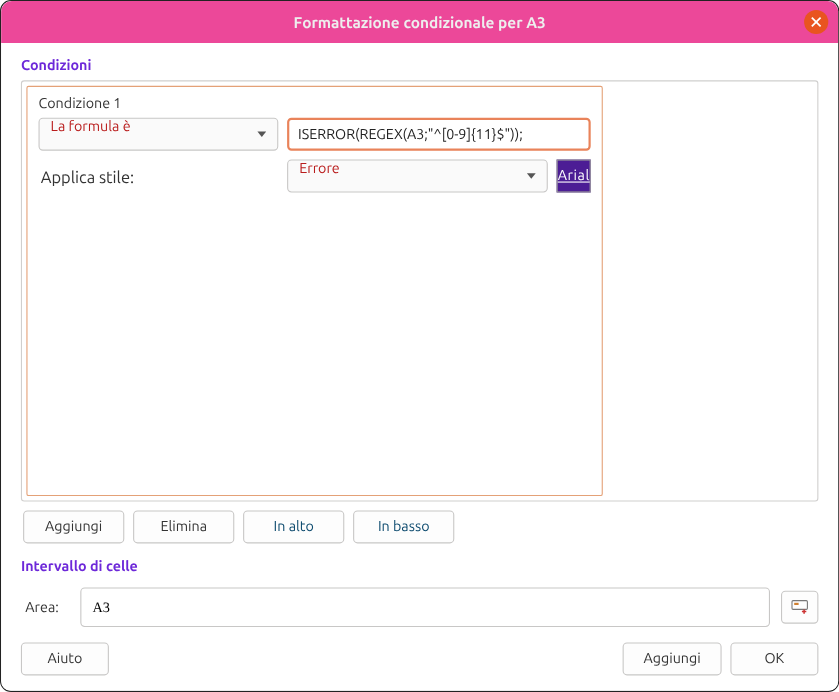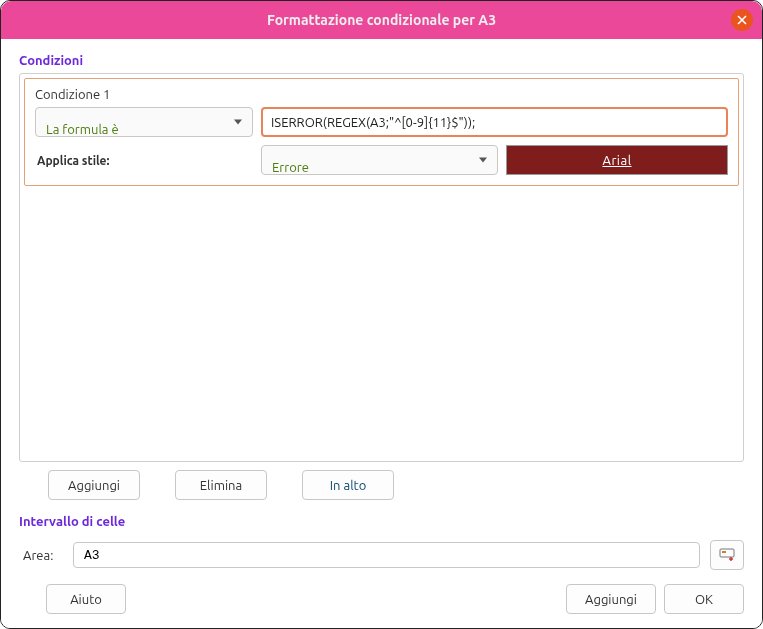--- a/index.html
+++ b/index.html
@@ -60,21 +60,21 @@
     font-weight: 700;
     font-size: 13px;
     margin: 4px 0 6px 0;
     color: #6d28d9;
   }
   .conditions-frame {
     border: 1px solid #d0cfce;
     border-radius: 3px;
     flex: 1;
     display: flex;
-    flex-direction: column;
+    flex-direction: row;
     padding: 0;
     min-height: 0;
   }
   .condition-block {
     border: 1px solid #e4a177;
     border-radius: 2px;
     margin: 4px;
     padding: 8px 10px 10px 10px;
     background: #fff;
   }
@@ -90,25 +90,25 @@
     margin-bottom: 8px;
   }
   .row:last-child { margin-bottom: 0; }
   .combo {
     position: relative;
     height: 30px;
     border: 1px solid #c8c7c6;
     border-radius: 4px;
     background: #fafafa;
     display: flex;
-    align-items: flex-end;
+    align-items: flex-start;
     padding: 0 28px 0 10px;
     font-size: 13px;
     cursor: pointer;
-    color: #4d7c0f;
+    color: #b91c1c;
   }
   .combo::after {
     content: "";
     position: absolute;
     right: 10px;
     top: 50%;
     width: 0; height: 0;
     border-left: 4px solid transparent;
     border-right: 4px solid transparent;
     border-top: 5px solid #555;
@@ -121,30 +121,29 @@
     border: 2px solid #e9835a;
     border-radius: 4px;
     padding: 0 8px;
     font-size: 13px;
     font-family: inherit;
     outline: none;
     color: #222;
   }
   .apply-label {
     width: 218px;
-    font-size: 12px;
+    font-size: 15px;
     color: #333;
     padding-left: 2px;
-    font-weight: bold;
   }
   .style-combo { width: 237px; }
   .style-preview {
     flex: 1;
     height: 30px;
-    background: #7f1d1d;
+    background: #4c1d95;
     border: 1px solid #999;
     display: flex;
     align-items: center;
     justify-content: center;
     color: #fff;
     text-decoration: underline;
     font-size: 13px;
     letter-spacing: 0.5px;
   }
   .cond-spacer { flex: 1; }
@@ -160,41 +159,40 @@
     border: 1px solid #c8c7c6;
     border-radius: 4px;
     background: #fdfdfd;
     font-size: 13px;
     color: #333;
     cursor: pointer;
     display: flex;
     align-items: center;
     justify-content: center;
     min-width: 92px;
-    margin-left: 27px;
   }
   .btn.disabled {
     color: #0c4a6e;
     cursor: default;
   }
   .area-row {
     display: flex;
     align-items: center;
     gap: 10px;
     margin-top: 6px;
   }
   .area-label { font-size: 13px; color: #333; padding-left: 4px; width: 44px; }
   .area-input {
     flex: 1;
-    height: 14px;
-    border: 1px solid #c8c7c6;
-    border-radius: 4px;
-    padding: 12px 10px;
-    font-size: 13px;
-    font-family: Liberation Mono, monospace;
+    height: 36px;
+    border: 1px solid #c8c7c6;
+    border-radius: 4px;
+    padding: 0 10px;
+    font-size: 13px;
+    font-family: Liberation Serif, serif;
     outline: none;
   }
   .shrink-btn {
     width: 34px;
     height: 30px;
     border: 1px solid #c8c7c6;
     border-radius: 4px;
     background: #fdfdfd;
     display: flex;
     align-items: center;
@@ -252,20 +250,23 @@
 
     <div class="btn-row">
       <div class="btn">
           <span>Aggiungi</span>
         </div>
       <div class="btn">
           <span>Elimina</span>
         </div>
       <div class="btn disabled">
           <span>In alto</span>
+        </div>
+      <div class="btn disabled">
+          <span>In basso</span>
         </div>
     </div>
 
     <div class="section-label" style="margin-top:14px;">Intervallo di celle</div>
 
     <div class="area-row">
       <div class="area-label">Area:</div>
       <input class="area-input" type="text" value="A3" style="">
       <div class="shrink-btn">
         <svg viewBox="0 0 16 14">

